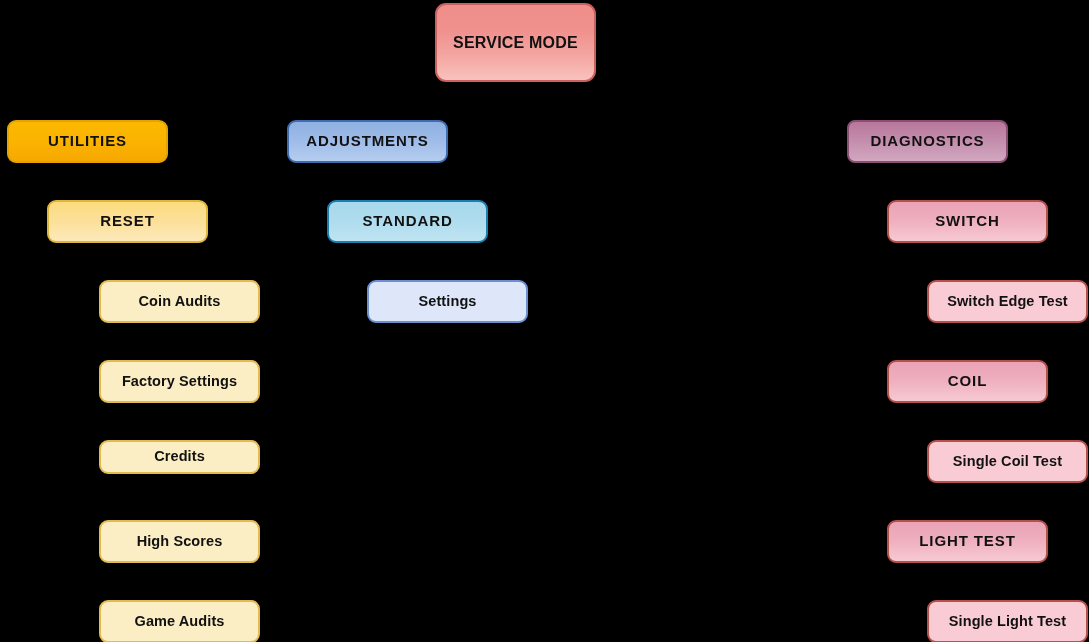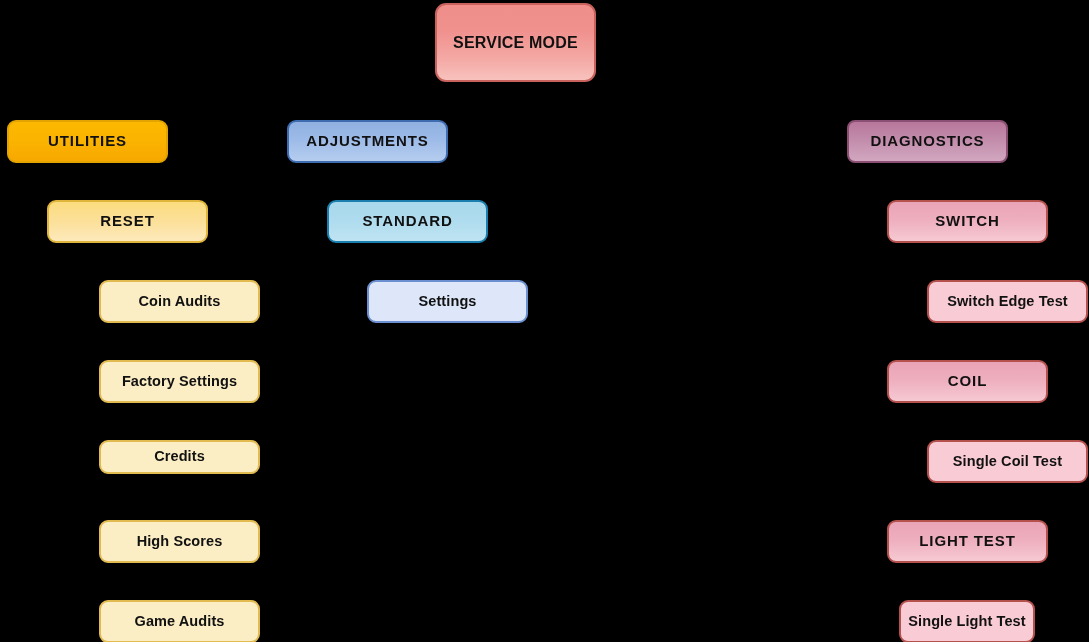--- a/index.html
+++ b/index.html
@@ -163,17 +163,17 @@
   </div>
   <div class="node lvl-leaf c-palepink" style="left:927px; top:280px; width:161px; height:43px;">
     <span>Switch Edge Test</span>
   </div>
   <div class="node lvl-leaf c-palepink" style="left:927px; top:440px; width:161px; height:43px;">
     <span>Single Coil Test</span>
   </div>
   <div class="node lvl-sub c-pink" style="left:887px; top:520px; width:161px; height:43px;">
     <span>LIGHT TEST</span>
   </div>
-  <div class="node lvl-leaf c-palepink" style="left:899px; top:600px; width:136px; height:43px;">
+  <div class="node lvl-leaf c-palepink" style="left:927px; top:600px; width:161px; height:43px;">
     <span>Single Light Test</span>
   </div>
 
 </div>
 
 </body></html>

